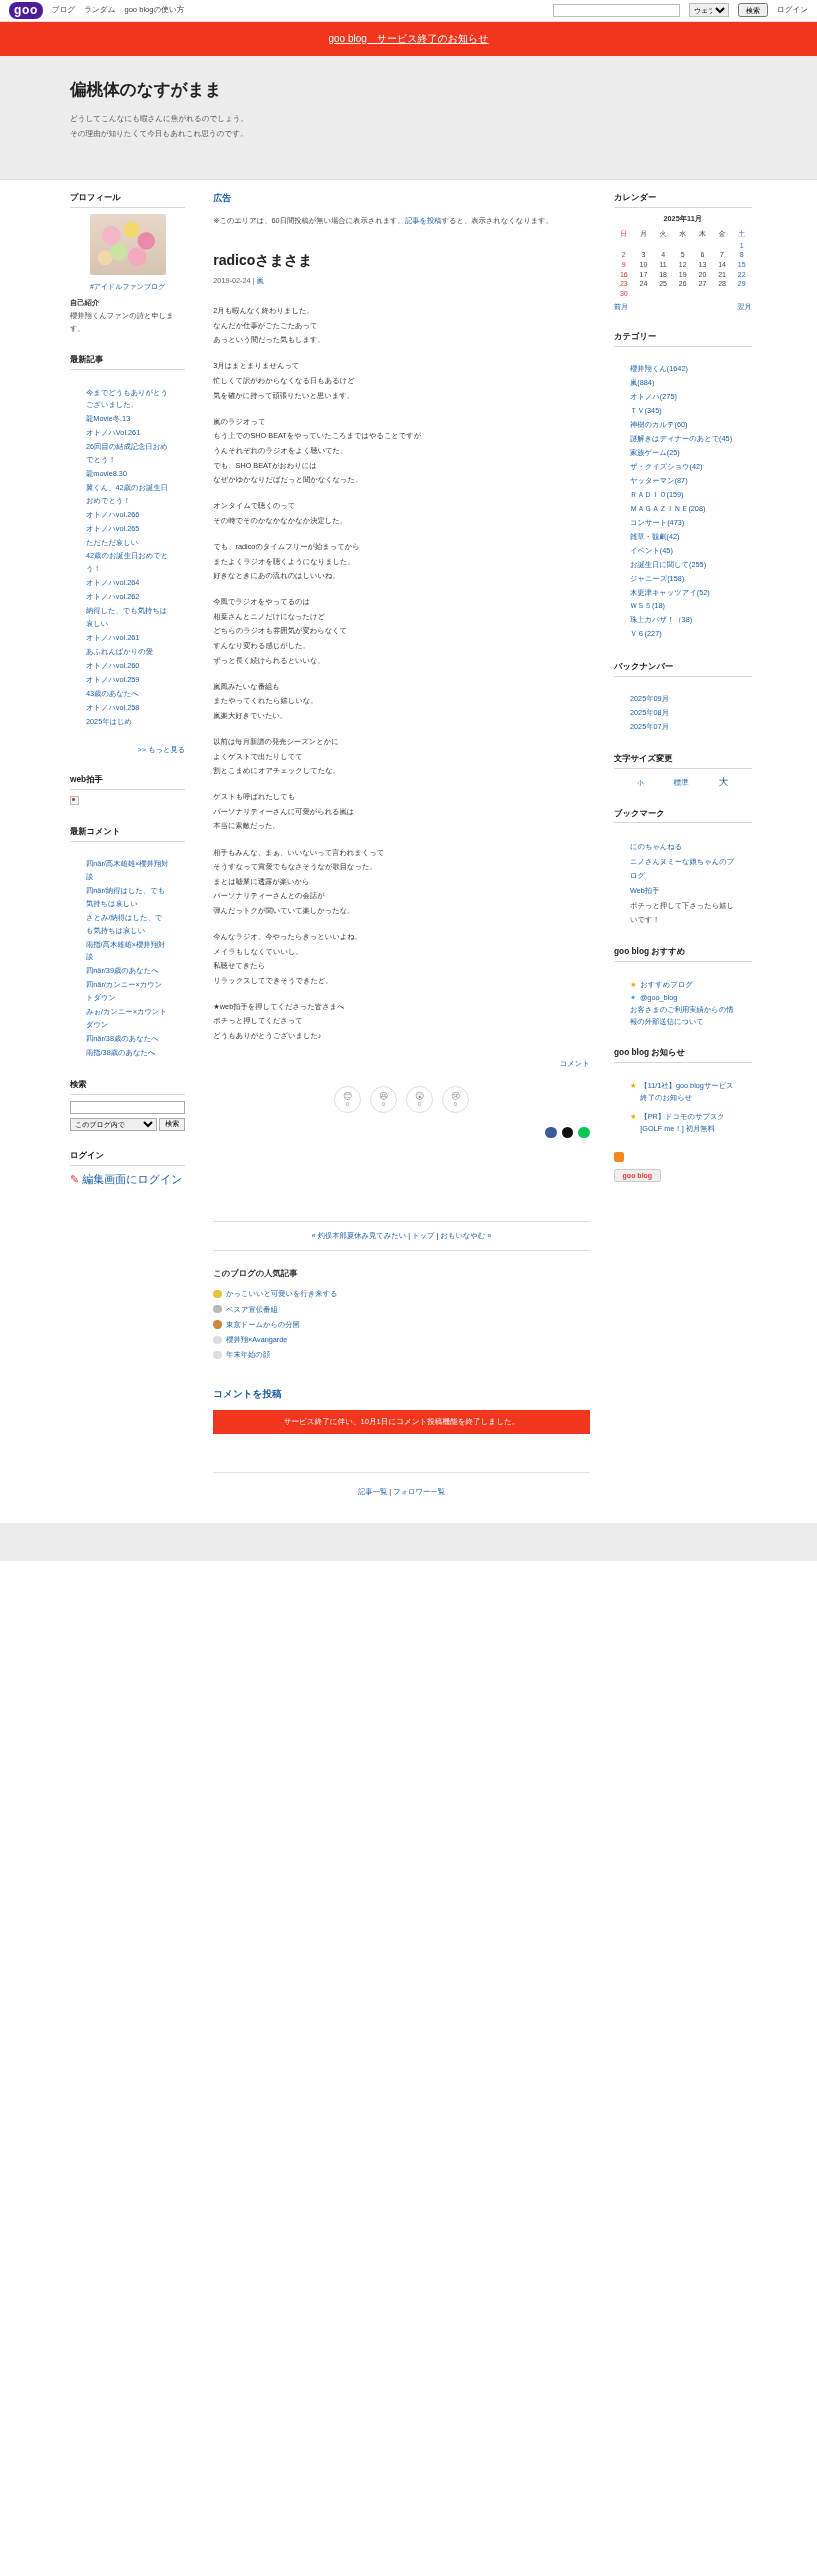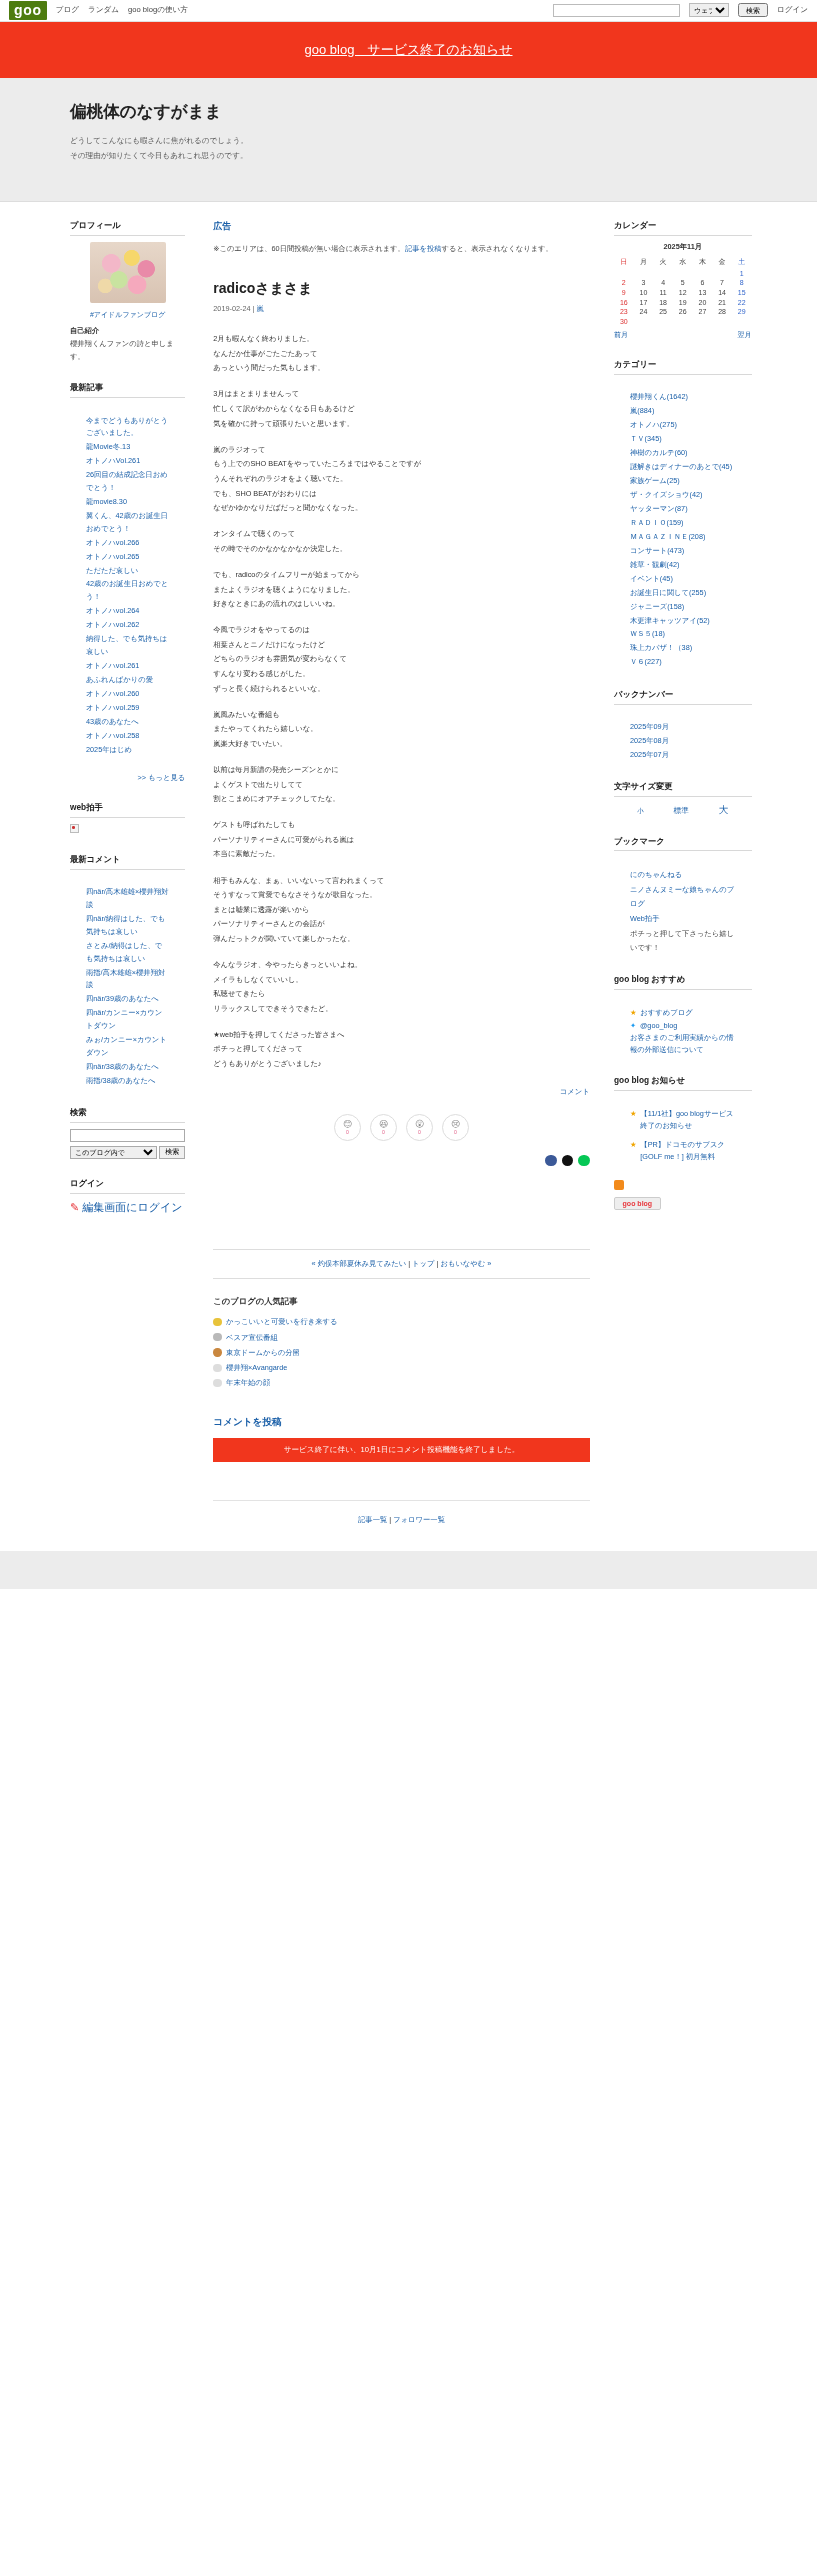--- a/index.html
+++ b/index.html
@@ -17,59 +17,59 @@
     height:21.6px;
     background:#ffffff;
     border-bottom:0.6px solid #e0e0e0;
     display:flex;
     align-items:center;
     padding:0 9px;
     gap:9px;
   }
   .goo-logo {
     font-weight:bold;
-    font-size:14px;
+    font-size:12px;
     color:#ffffff;
-    background:#4d7c0f;
-    border-radius:1px;
+    background:#4c1d95;
+    border-radius:8px;
     padding:1.3px 5.1px;
     letter-spacing:0.6px;
   }
   .goo-bar a { color:#444; text-decoration:none; font-size:7.6px; }
   .goo-bar .spacer { flex:1; }
   .goo-search-input {
     width:127px; height:12.7px; border:0.6px solid #bbb; font-size:7px;
     padding:0 2.5px;
   }
   .goo-search-select {
     height:14px; border:0.6px solid #bbb; font-size:7px; width:40px;
   }
 
   
   .notice-bar {
     background:#f1361d;
     color:#fff;
     text-align:center;
-    font-size:13px;
-    padding:19px 0;
+    font-size:10px;
+    padding:10px 0;
   }
   .notice-bar a { color:#fff; text-decoration:underline; }
 
   
   .blog-header {
     background:#ececec;
     padding:23px 0 38px 0;
     border-bottom:0.6px solid #ddd;
   }
   .blog-header-inner { width:739px; margin:0 auto; padding-left:31px; }
   .blog-title { font-size:16.6px; font-weight:bold; color:#222; margin:0 0 11.5px 0; }
   .blog-desc { font-size:7.6px; color:#555; line-height:1.9; }
 
   
-  .wrap { width:739px; margin:0 auto; display:flex; gap:0; padding-top:18px; }
+  .wrap { width:739px; margin:0 auto; display:flex; gap:0; padding-top:12px; }
   .col-left { width:159px; padding:0 12.7px 0 31px; }
   .col-main { width:407px; padding:0 15.3px; }
   .col-right { width:172px; padding:0 25.5px 0 9px; }
 
   
   .mod { margin-bottom:19px; }
   .mod-title {
     font-size:8.3px; font-weight:bold; color:#222;
     border-bottom:1.3px solid #d8d8d8; padding-bottom:3.8px; margin-bottom:6.4px;
   }

